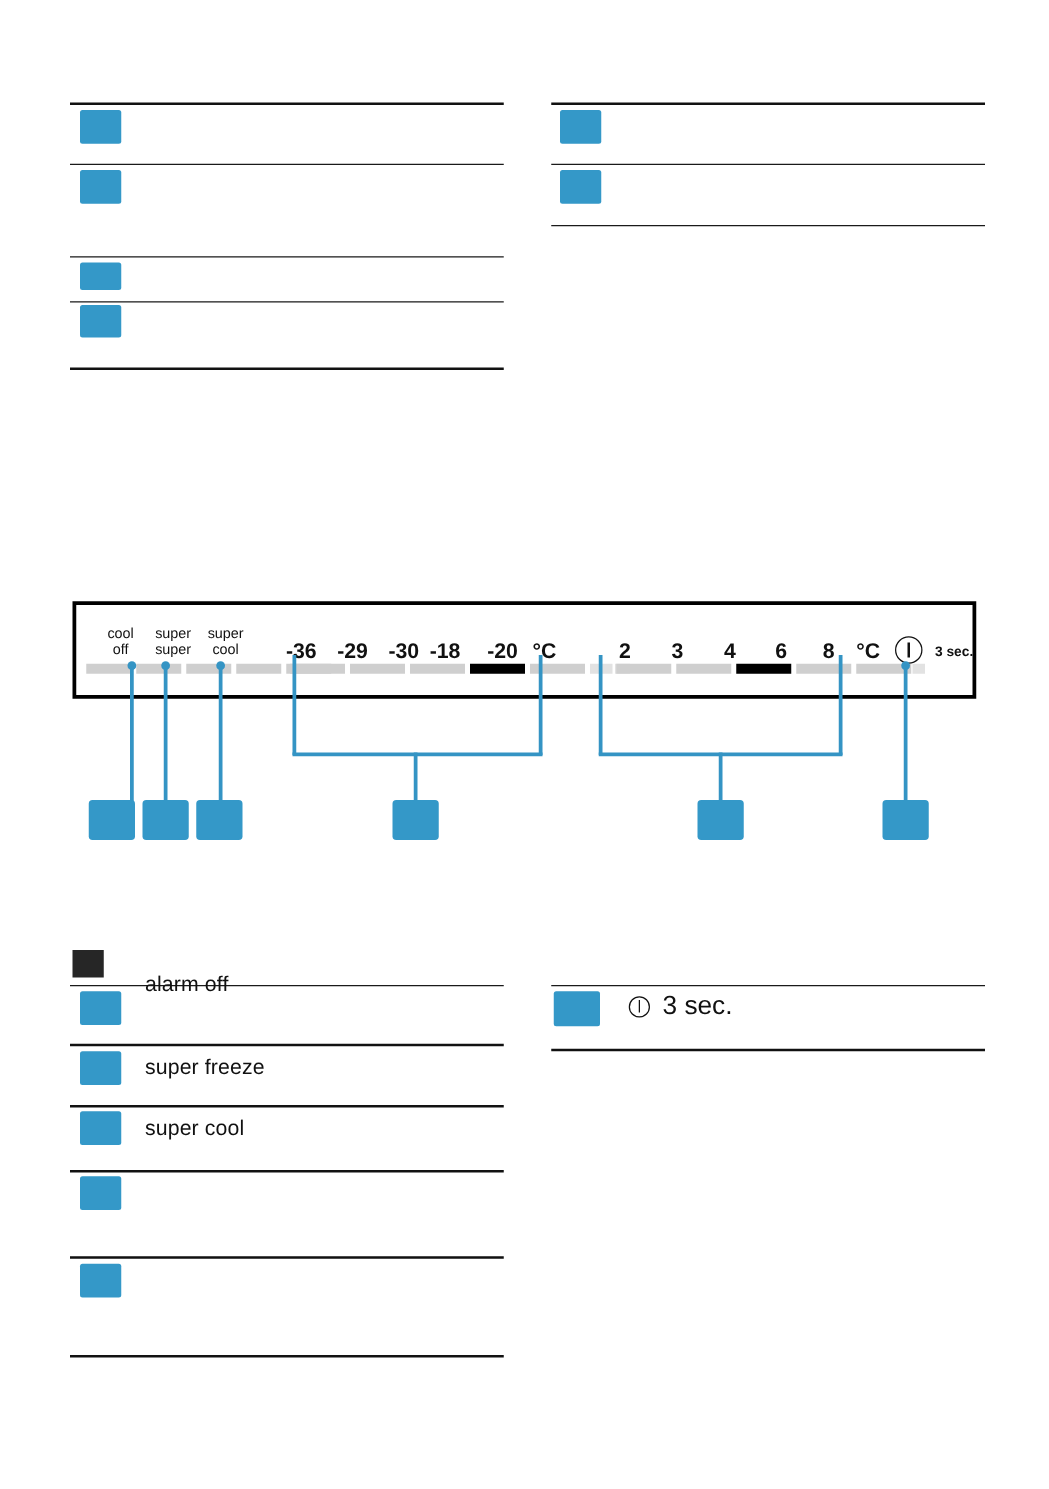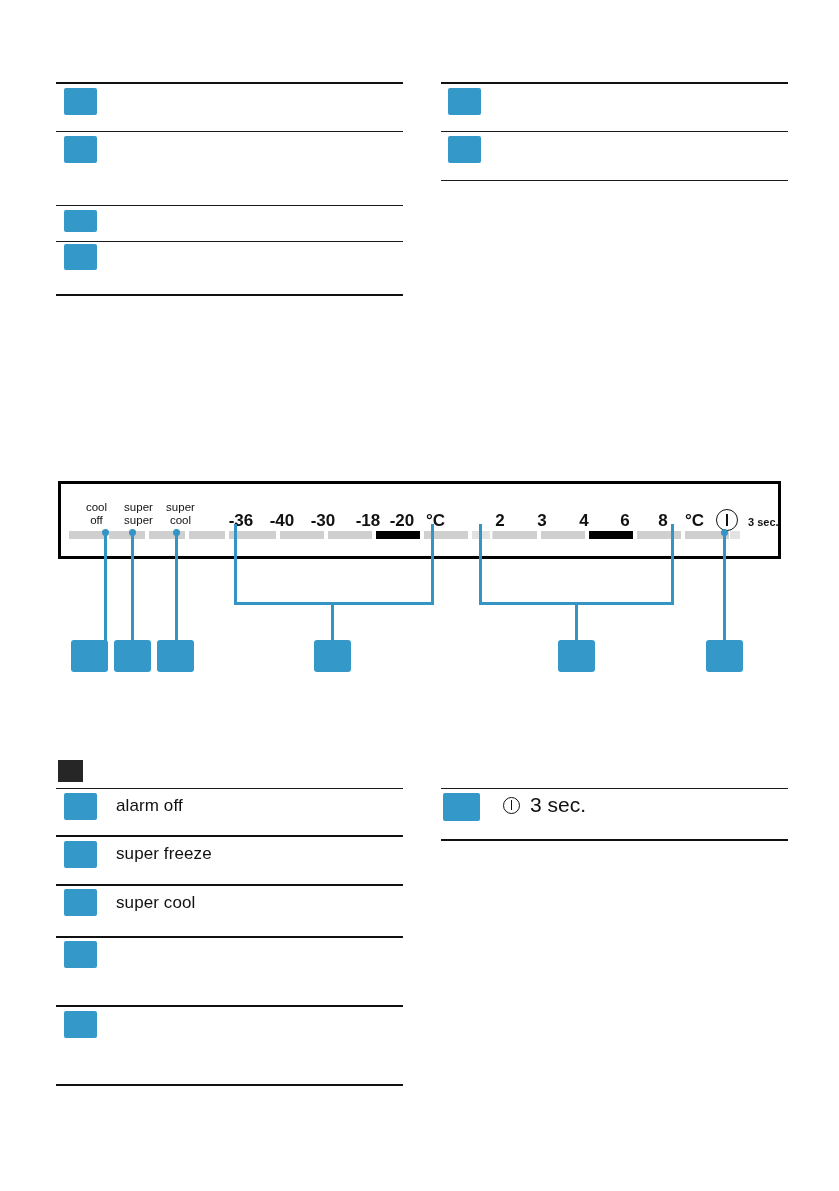--- a/index.html
+++ b/index.html
@@ -205,23 +205,23 @@
     <span>cool</span>
   </div>
 
   <div class="bar-seg" style="left:8px;  top:47px; width:36px;"></div>
   <div class="bar-seg" style="left:48px; top:47px; width:36px;"></div>
   <div class="bar-seg" style="left:88px; top:47px; width:36px;"></div>
   <div class="bar-seg" style="left:128px;top:47px; width:36px;"></div>
   <div class="bar-seg" style="left:168px;top:47px; width:36px;"></div>
 
   <div class="scale-tick" style="left:159px; top:27px; width:42px;">-36</div>
-  <div class="scale-tick" style="left:200px; top:27px; width:42px;">-40</div>
+  <div class="scale-tick" style="left:200px; top:27px; width:42px;">-29</div>
   <div class="scale-tick" style="left:241px; top:27px; width:42px;">-30</div>
-  <div class="scale-tick" style="left:286px; top:27px; width:42px;">-18</div>
+  <div class="scale-tick" style="left:274px; top:27px; width:42px;">-18</div>
   <div class="scale-tick" style="left:320px; top:27px; width:42px;">-20</div>
   <div class="unit" style="left:365px; top:27px;">°C</div>
 
   <div class="bar-seg" style="left:171px; top:47px; width:44px;"></div>
   <div class="bar-seg" style="left:219px; top:47px; width:44px;"></div>
   <div class="bar-seg" style="left:267px; top:47px; width:44px;"></div>
   <div class="bar-seg active" style="left:315px; top:47px; width:44px;"></div>
   <div class="bar-seg" style="left:363px; top:47px; width:44px;"></div>
   <div class="bar-seg faint" style="left:411px; top:47px; width:18px;"></div>
 
@@ -285,21 +285,21 @@
   <div class="rule thick abs" style="left:56px; top:936px;  width:347px;"></div>
   <div class="rule thick abs" style="left:56px; top:1005px; width:347px;"></div>
   <div class="rule thick abs" style="left:56px; top:1084px; width:347px;"></div>
 
   <div class="swatch" style="left:64px; top:793px;  width:33px; height:27px;"></div>
   <div class="swatch" style="left:64px; top:841px;  width:33px; height:27px;"></div>
   <div class="swatch" style="left:64px; top:889px;  width:33px; height:27px;"></div>
   <div class="swatch" style="left:64px; top:941px;  width:33px; height:27px;"></div>
   <div class="swatch" style="left:64px; top:1011px; width:33px; height:27px;"></div>
 
-  <div class="row-label" style="left:116px; top:796px;">alarm off</div>
+  <div class="row-label" style="left:116px; top:778px;">alarm off</div>
   <div class="row-label" style="left:116px; top:844px;">super freeze</div>
   <div class="row-label" style="left:116px; top:893px;">super cool</div>
   <div class="row-label" style="left:116px; top:945px;"></div>
   <div class="row-label" style="left:116px; top:1015px;"></div>
 
   <div class="rule thin abs" style="left:441px; top:788px; width:347px;"></div>
   <div class="rule thick abs" style="left:441px; top:839px; width:347px;"></div>
 
   <div class="swatch" style="left:443px; top:793px; width:37px; height:28px;"></div>
 

